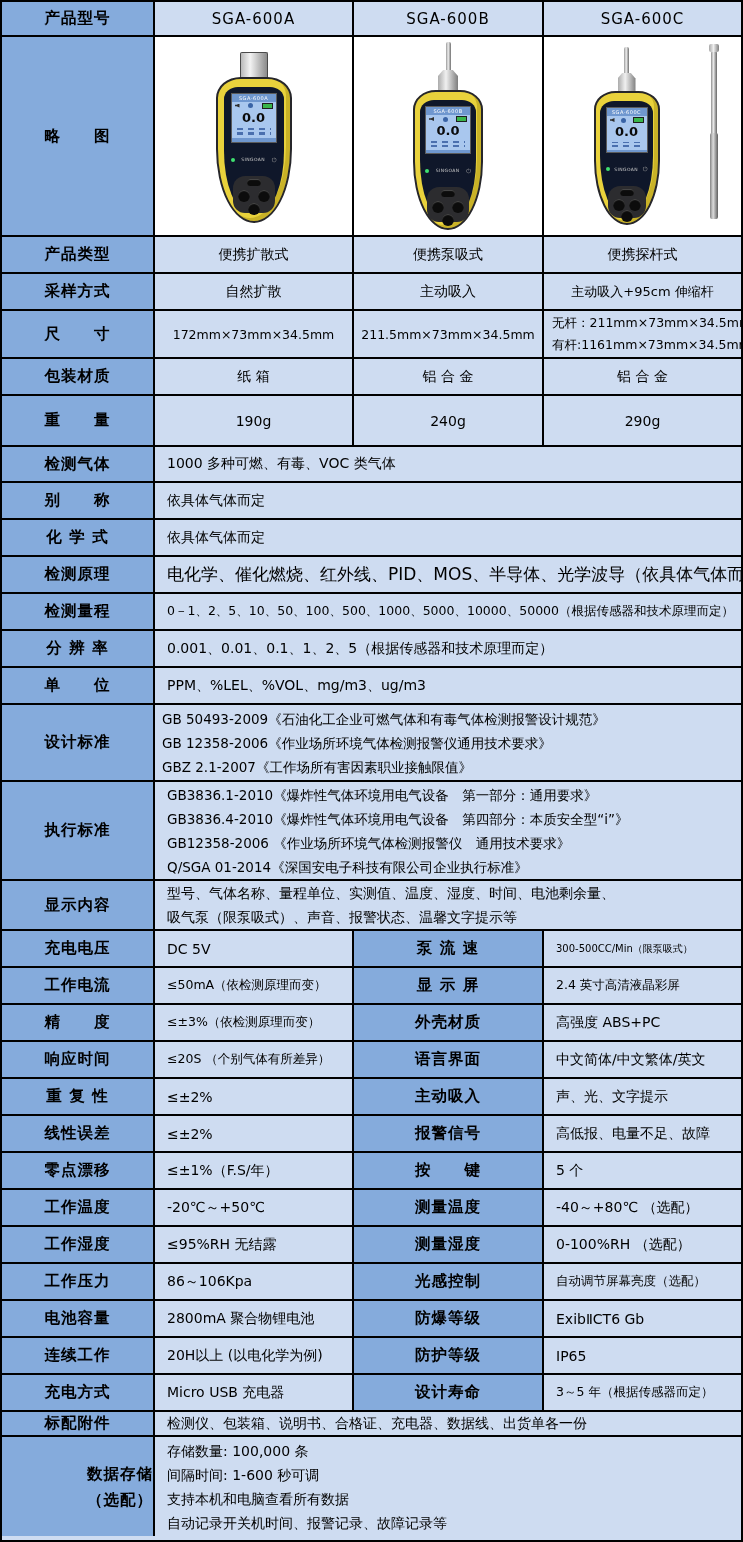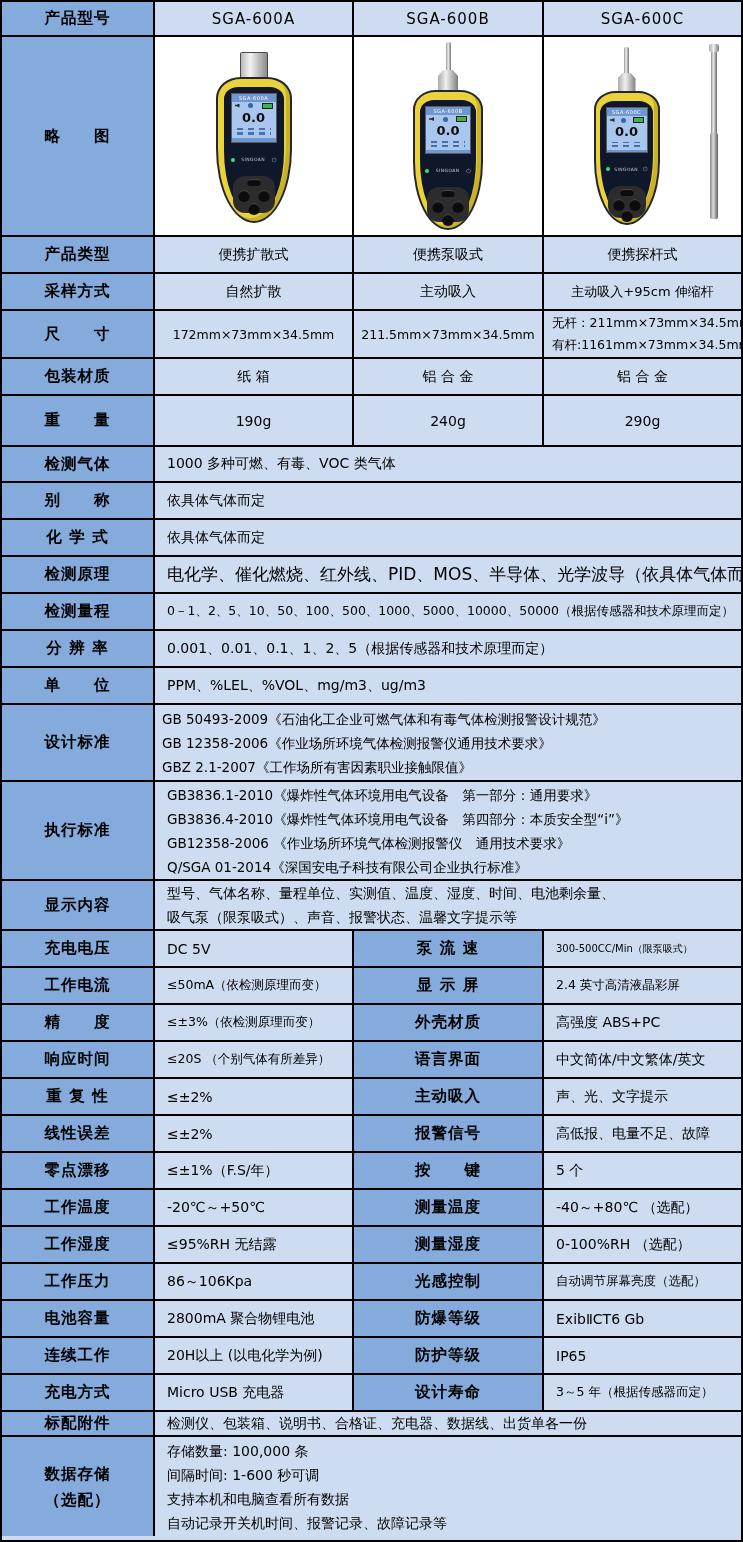--- a/index.html
+++ b/index.html
@@ -352,21 +352,21 @@
     <div class="cell lbl c3">设计寿命</div>
     <div class="cell val c4 left last nowrap sm">3～5 年（根据传感器而定）</div>
   </div>
 
   <div class="row" style="height:25px">
     <div class="cell lbl c1">标配附件</div>
     <div class="cell val cw left last nowrap">检测仪、包装箱、说明书、合格证、充电器、数据线、出货单各一份</div>
   </div>
 
   <div class="row" style="height:99px">
-    <div class="cell lbl c1" style="flex-direction:column;line-height:26px;">
+    <div class="cell lbl c1" style="flex-direction:column;line-height:26px;align-items:flex-end;">
       <span>数据存储</span>
       <span>（选配）</span>
     </div>
     <div class="cell val cw last lines" style="padding-left:12px;">
       <span class="ln">存储数量: 100,000 条</span>
       <span class="ln">间隔时间: 1-600 秒可调</span>
       <span class="ln">支持本机和电脑查看所有数据</span>
       <span class="ln">自动记录开关机时间、报警记录、故障记录等</span>
     </div>
   </div>

